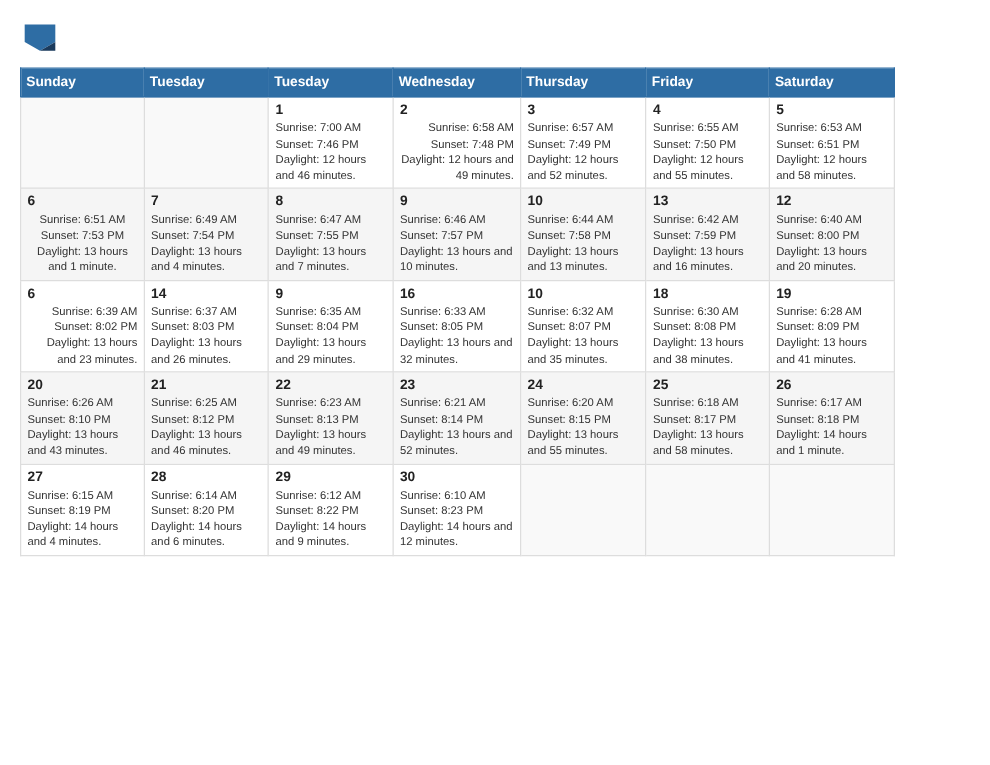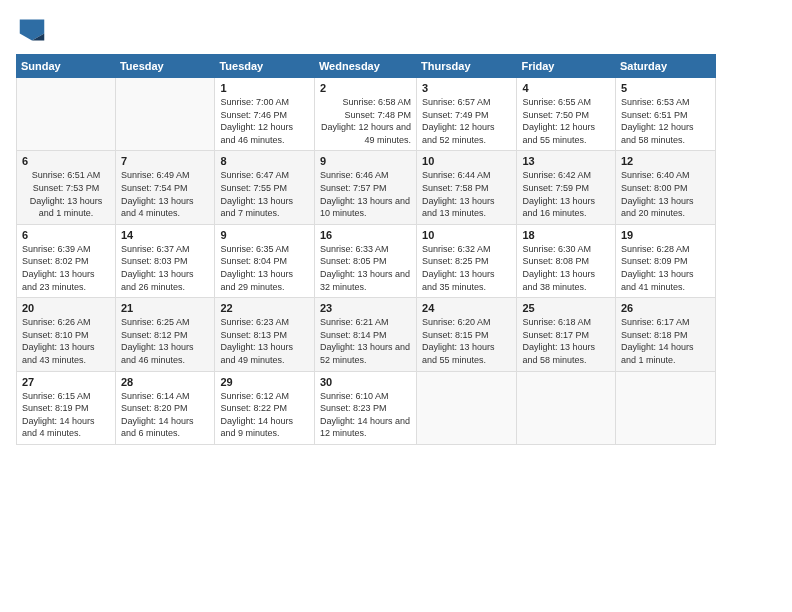--- a/index.html
+++ b/index.html
@@ -210,21 +210,21 @@
           <td>
             <div class="day-number">12</div>
             <div class="day-info" style="white-space: pre-line;">Sunrise: 6:40 AM
 Sunset: 8:00 PM
 Daylight: 13 hours and 20 minutes.</div>
           </td>
         </tr>
         <tr>
           <td>
             <div class="day-number">6</div>
-            <div class="day-info" style="white-space: pre-line;">Sunrise: 6:39 AM
+            <div class="day-info" style="white-space: pre-line; text-align: right;">Sunrise: 6:39 AM
 Sunset: 8:02 PM
 Daylight: 13 hours and 23 minutes.</div>
           </td>
           <td>
             <div class="day-number">14</div>
             <div class="day-info" style="white-space: pre-line;">Sunrise: 6:37 AM
 Sunset: 8:03 PM
 Daylight: 13 hours and 26 minutes.</div>
           </td>
           <td>
@@ -235,21 +235,21 @@
           </td>
           <td>
             <div class="day-number">16</div>
             <div class="day-info" style="white-space: pre-line;">Sunrise: 6:33 AM
 Sunset: 8:05 PM
 Daylight: 13 hours and 32 minutes.</div>
           </td>
           <td>
             <div class="day-number">10</div>
             <div class="day-info" style="white-space: pre-line;">Sunrise: 6:32 AM
-Sunset: 8:25 PM
+Sunset: 8:07 PM
 Daylight: 13 hours and 35 minutes.</div>
           </td>
           <td>
             <div class="day-number">18</div>
             <div class="day-info" style="white-space: pre-line;">Sunrise: 6:30 AM
 Sunset: 8:08 PM
 Daylight: 13 hours and 38 minutes.</div>
           </td>
           <td>
             <div class="day-number">19</div>

